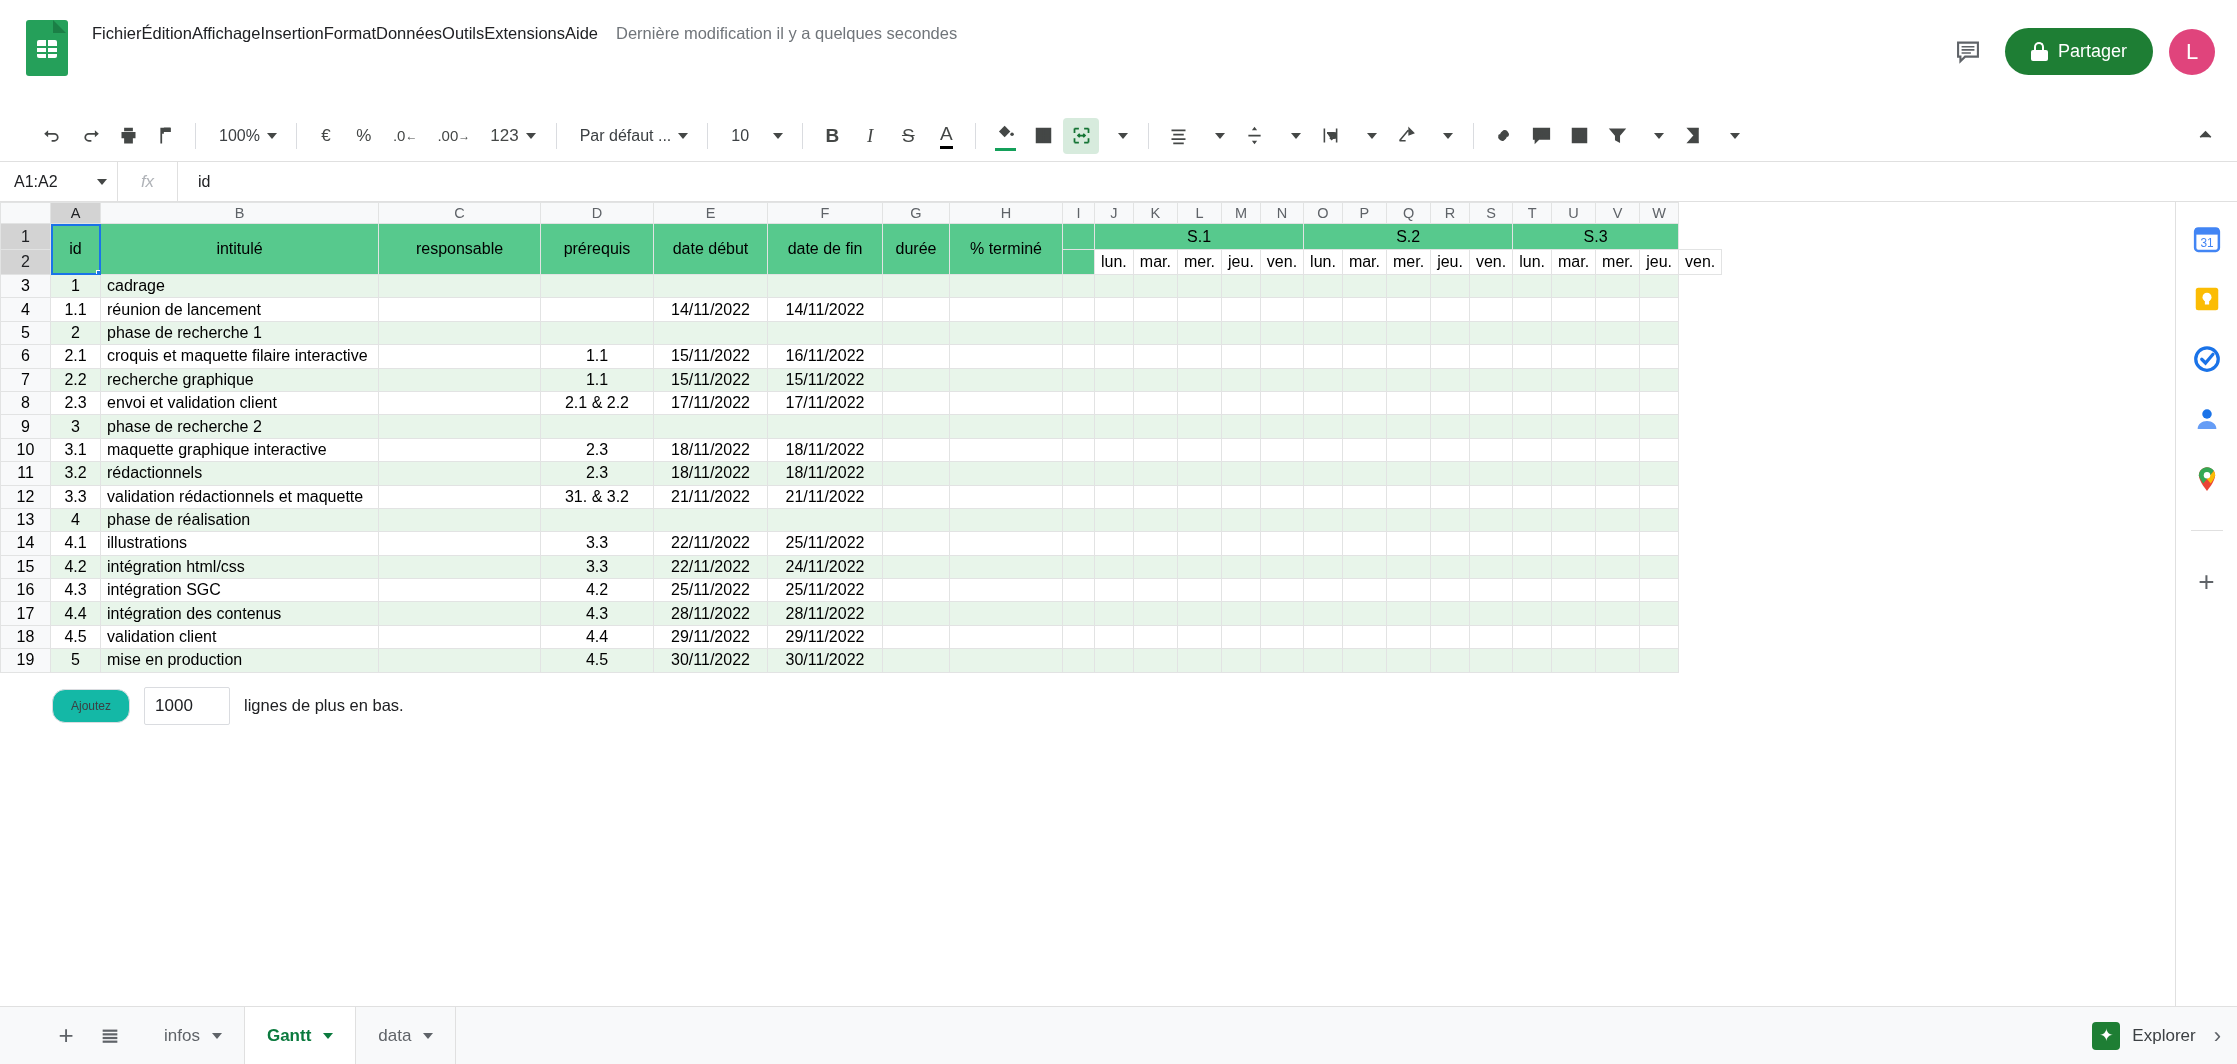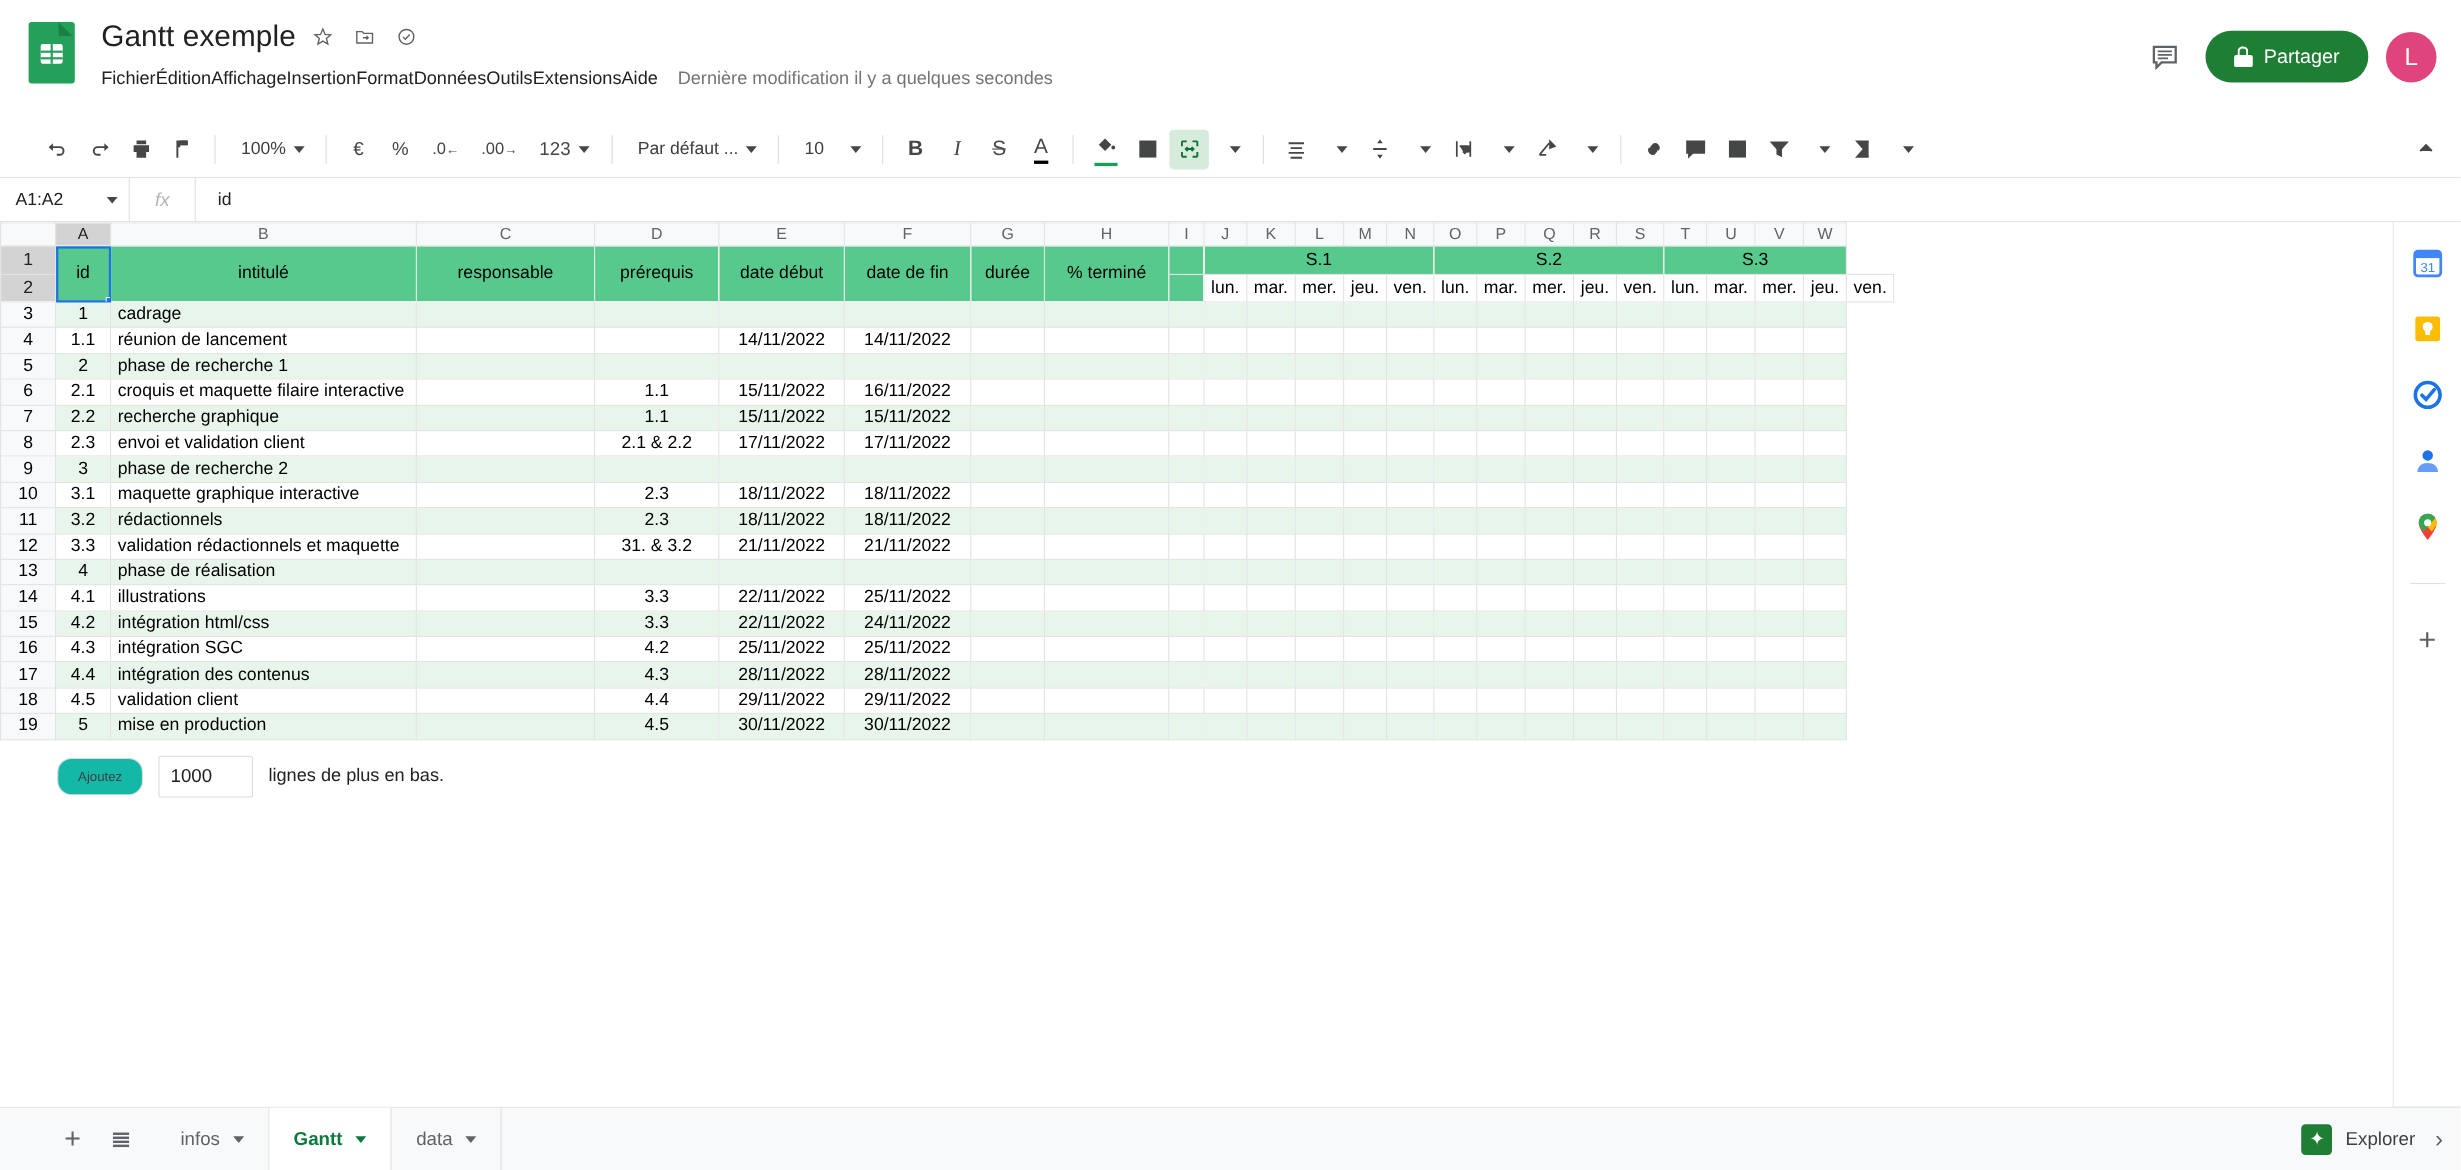--- a/index.html
+++ b/index.html
@@ -132,40 +132,20 @@
 <div class="topbar">
   <div class="sheets-logo">
     <div class="pg"></div>
       <div class="fold"></div>
     <div class="grid">
         <div class="gv"></div>
       </div>
   </div>
 
   <div class="title-block">
-    <div class="title-row">
-      <div class="doc-title">Gantt exemple</div>
-      <div class="ticon">
-        <svg viewBox="0 0 24 24">
-            <polygon points="12,3 14.6,9.2 21,9.6 16.1,13.9 17.7,20.2 12,16.8 6.3,20.2 7.9,13.9 3,9.6 9.4,9.2"></polygon>
-          </svg>
-      </div>
-      <div class="ticon">
-        <svg viewBox="0 0 24 24">
-            <path d="M3 6h6l2 2h10v11H3z"></path>
-            <path d="M10 13h6m-2-2 2 2-2 2"></path>
-          </svg>
-      </div>
-      <div class="ticon">
-        <svg viewBox="0 0 24 24">
-            <circle cx="12" cy="12" r="8.5"></circle>
-            <path d="M8.2 12.2l2.6 2.6 5-5.4"></path>
-          </svg>
-      </div>
-    </div>
     <div class="menu-row">
       <div class="menu-item">Fichier</div>
       <div class="menu-item">Édition</div>
       <div class="menu-item">Affichage</div>
       <div class="menu-item">Insertion</div>
       <div class="menu-item">Format</div>
       <div class="menu-item">Données</div>
       <div class="menu-item">Outils</div>
       <div class="menu-item">Extensions</div>
       <div class="menu-item">Aide</div>

